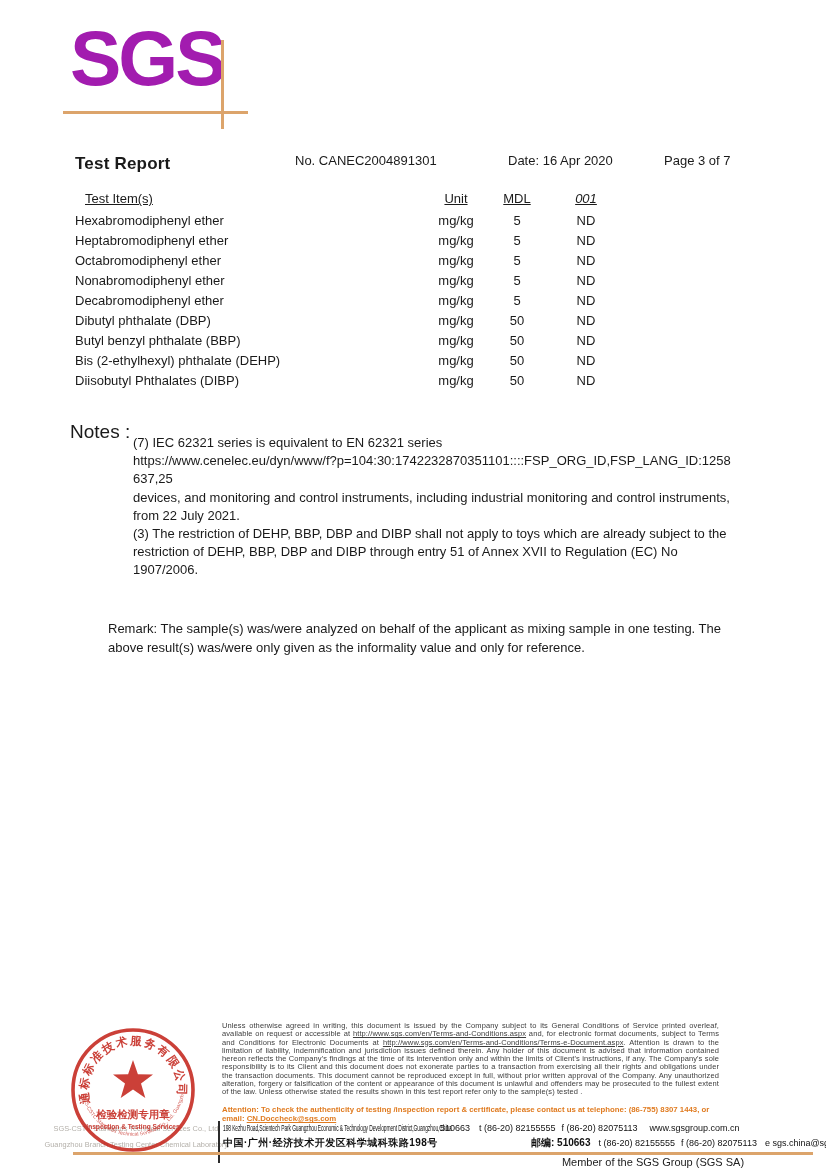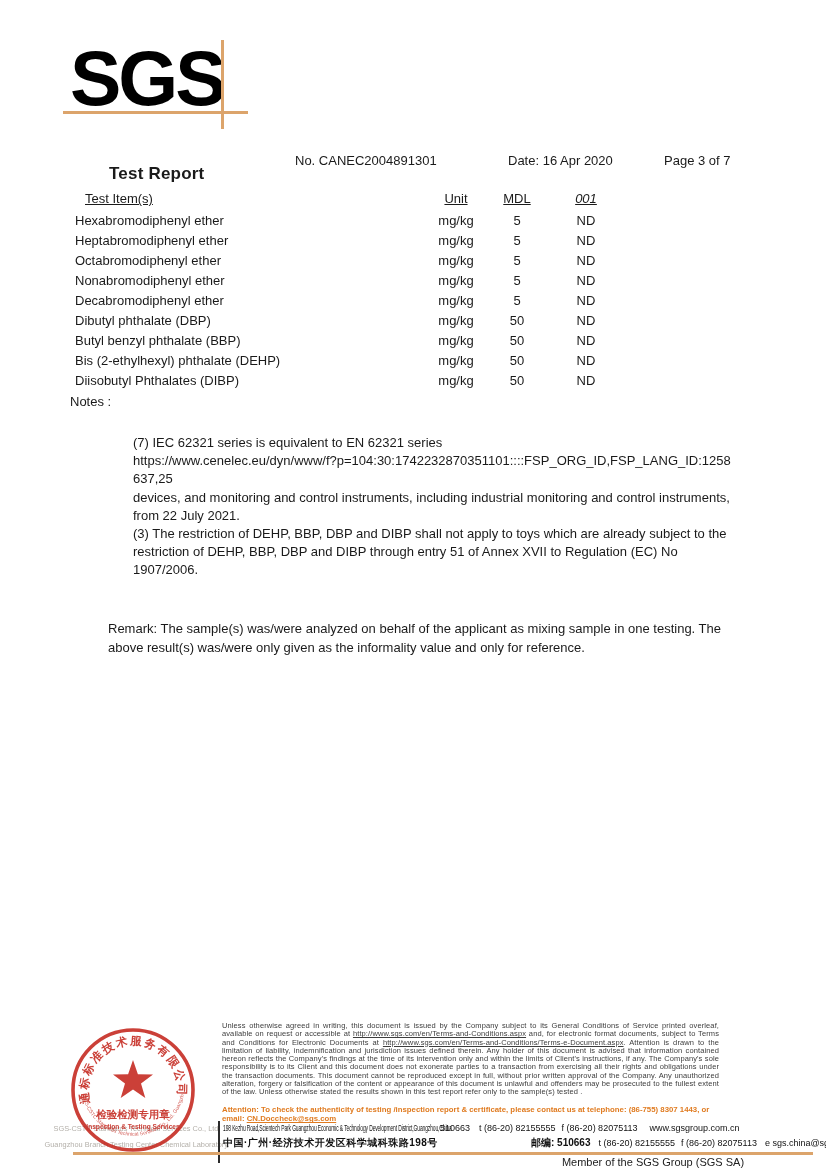--- a/index.html
+++ b/index.html
@@ -6,47 +6,47 @@
   html,body { background:#e8e8e8; }
   body { font-family:"Liberation Sans","DejaVu Sans",sans-serif; }
   .page {
     position:relative; width:826px; height:1168px; margin:0 auto;
     background:#ffffff; overflow:hidden; color:#1a1a1a;
   }
   .abs { position:absolute; }
 
   
   .logo-text {
-    left:70px; top:40px; font-size:77px; font-weight:bold;
-    color:#000000; letter-spacing:-3px; line-height:1;
+    left:70px; top:20px; font-size:77px; font-weight:bold;
+    color:#a21caf; letter-spacing:-3px; line-height:1;
     font-family:"Liberation Sans",sans-serif;
   }
   .logo-hline { left:63px; top:111px; width:185px; height:3px; background:#dca46b; }
   .logo-vline { left:221px; top:40px; width:3px; height:89px; background:#dca46b; }
 
   
-  .report-title { left:75px; top:164px; font-size:17px; font-weight:bold; letter-spacing:.2px;margin-left:34px; }
+  .report-title { left:75px; top:154px; font-size:17px; font-weight:bold; letter-spacing:.2px; }
   .report-no   { left:295px; top:153px; font-size:13px; }
   .report-date { left:508px; top:153px; font-size:13px; }
   .report-page { left:664px; top:153px; font-size:13px; }
 
   
   .tbl { left:0; top:191px; width:826px; font-size:13px; }
   .t-head { position:relative; height:22px; }
   .t-row  { position:relative; height:20px; }
   .c-item   { position:absolute; left:75px; white-space:nowrap; }
   .t-head .c-item { left:85px; text-decoration:underline; }
   .c-unit   { position:absolute; left:423px; width:66px; text-align:center; }
   .c-mdl    { position:absolute; left:490px; width:54px; text-align:center; }
   .c-result { position:absolute; left:558px; width:56px; text-align:center; }
   .t-head .c-unit, .t-head .c-mdl { text-decoration:underline; }
   .t-head .c-result { text-decoration:underline; font-style:italic; }
 
   
-  .notes-label { left:70px; top:394px; font-size:13px; }
+  .notes-label { left:70px; top:421px; font-size:19px; }
   .notes-lines { left:133px; top:434px; width:660px; font-size:13px; line-height:18.2px; }
   .notes-lines div { white-space:nowrap; }
 
   
   .remark { left:64px; top:619px; width:650px; font-size:13px; line-height:19px;margin-left:44px; }
 
   
   .company-gray { left:38px; width:198px; text-align:center; font-size:7.4px; color:#b4b0aa; white-space:nowrap; }
   .stamp-svg { left:66px; top:1022px; }
 

